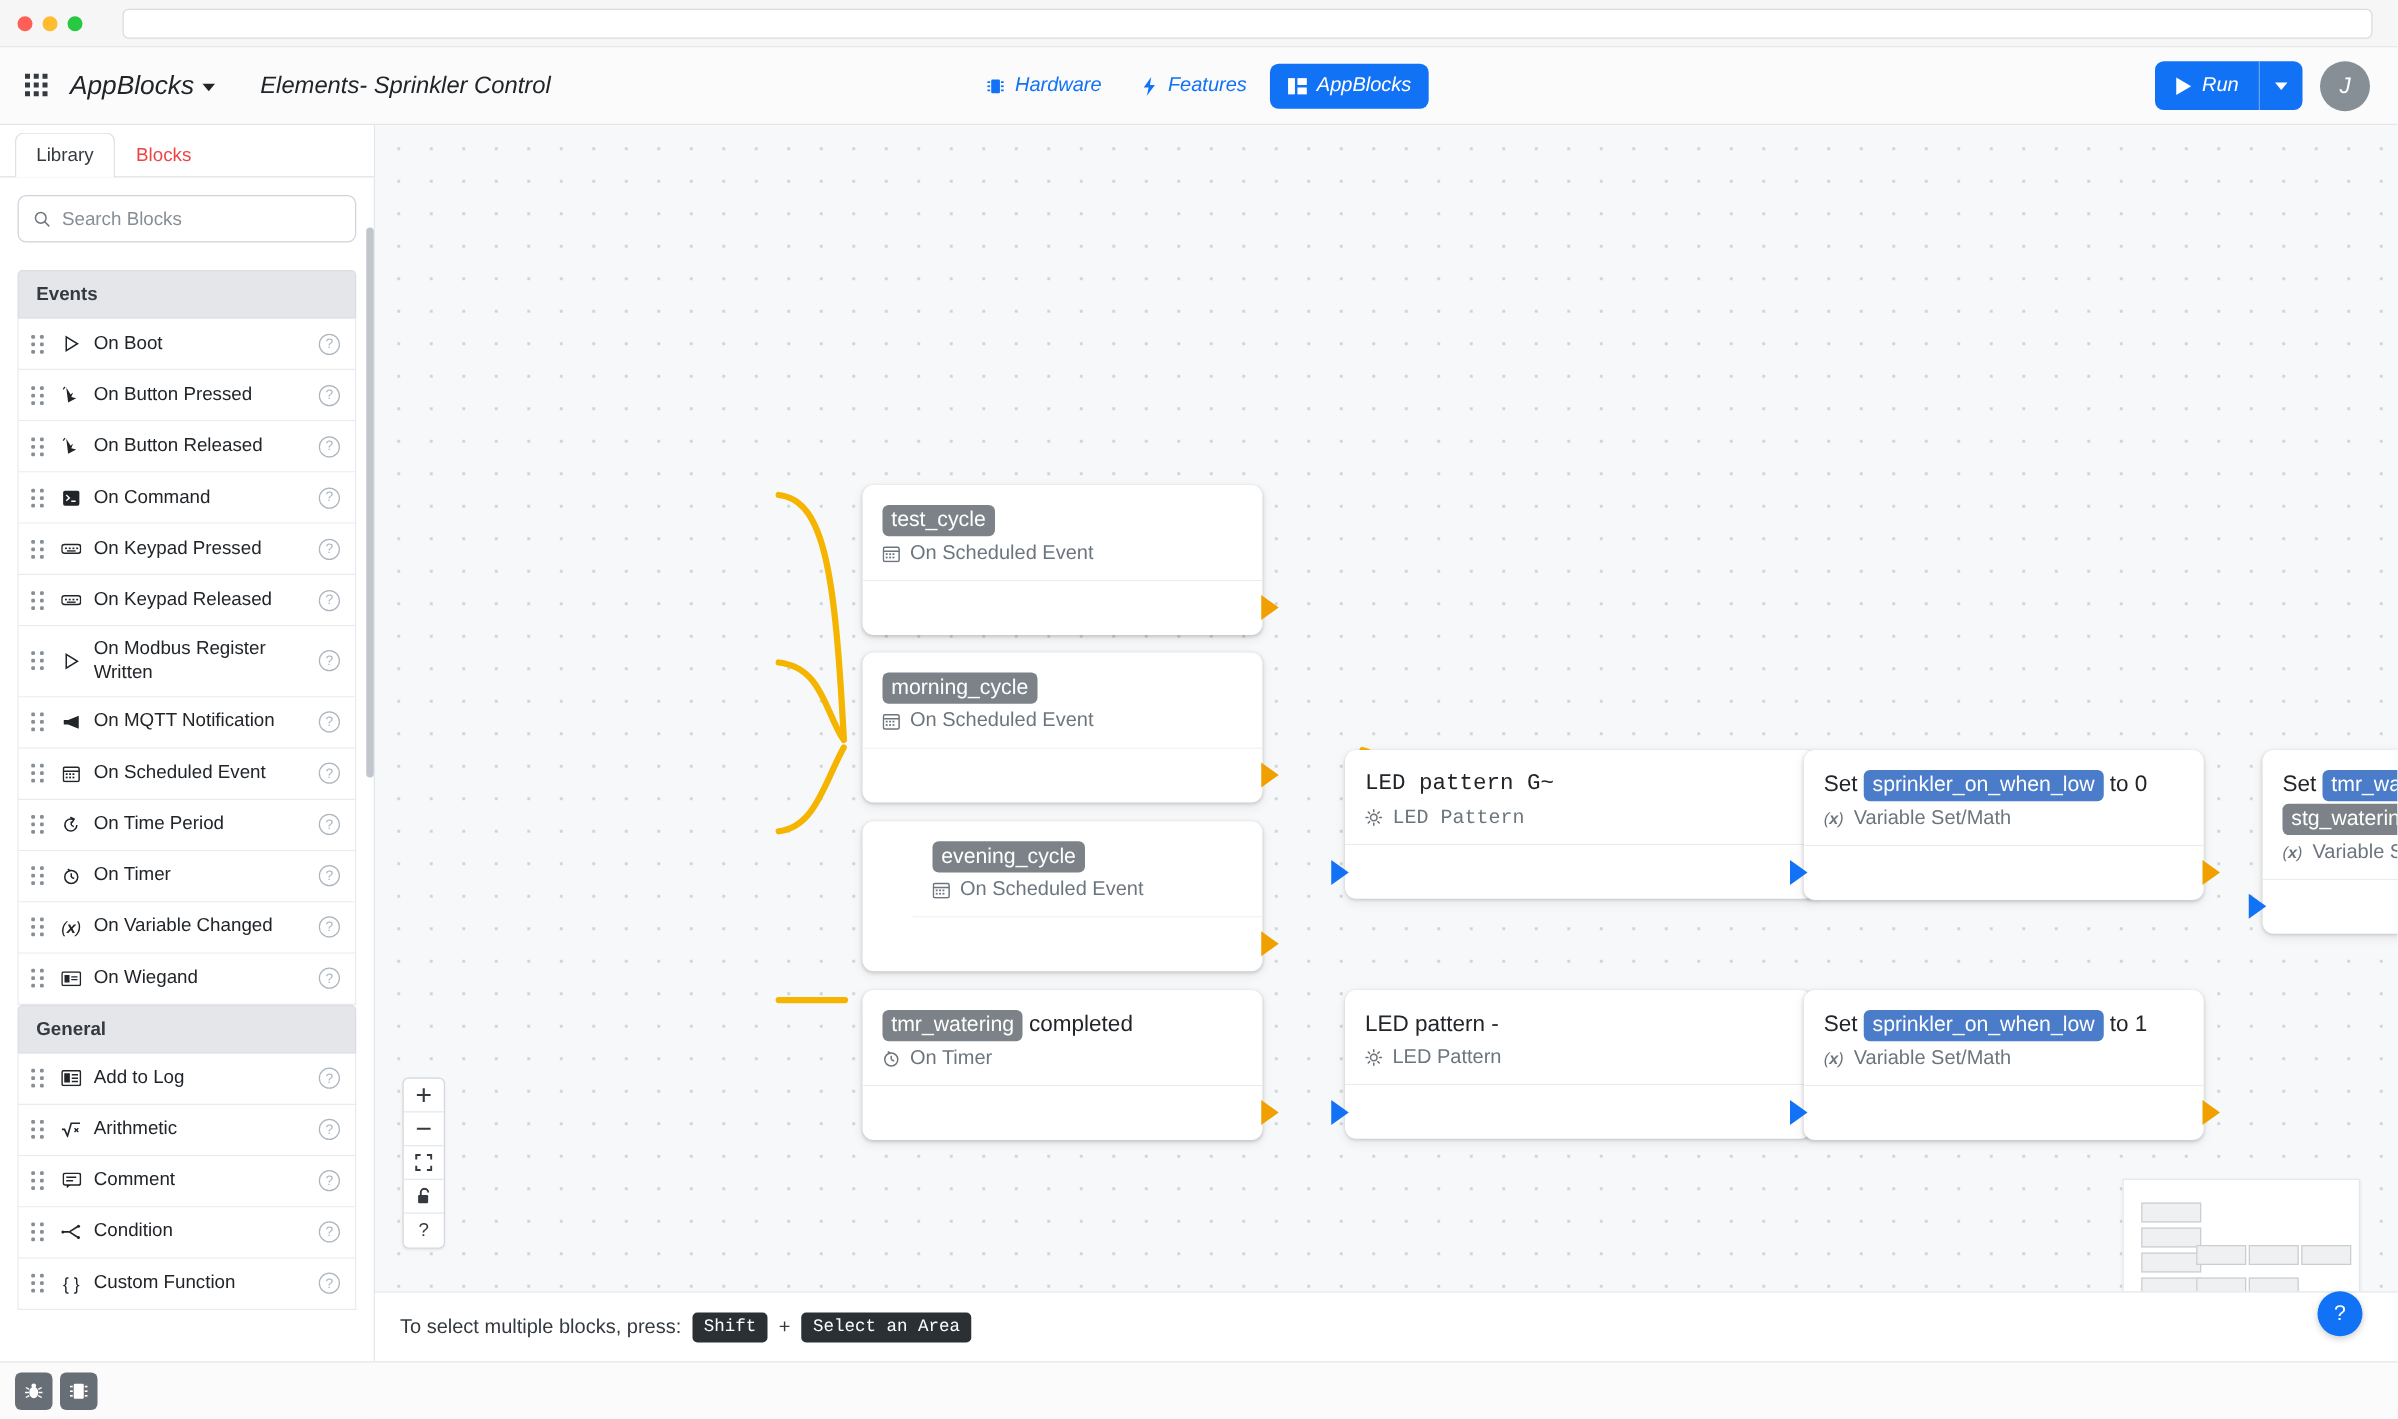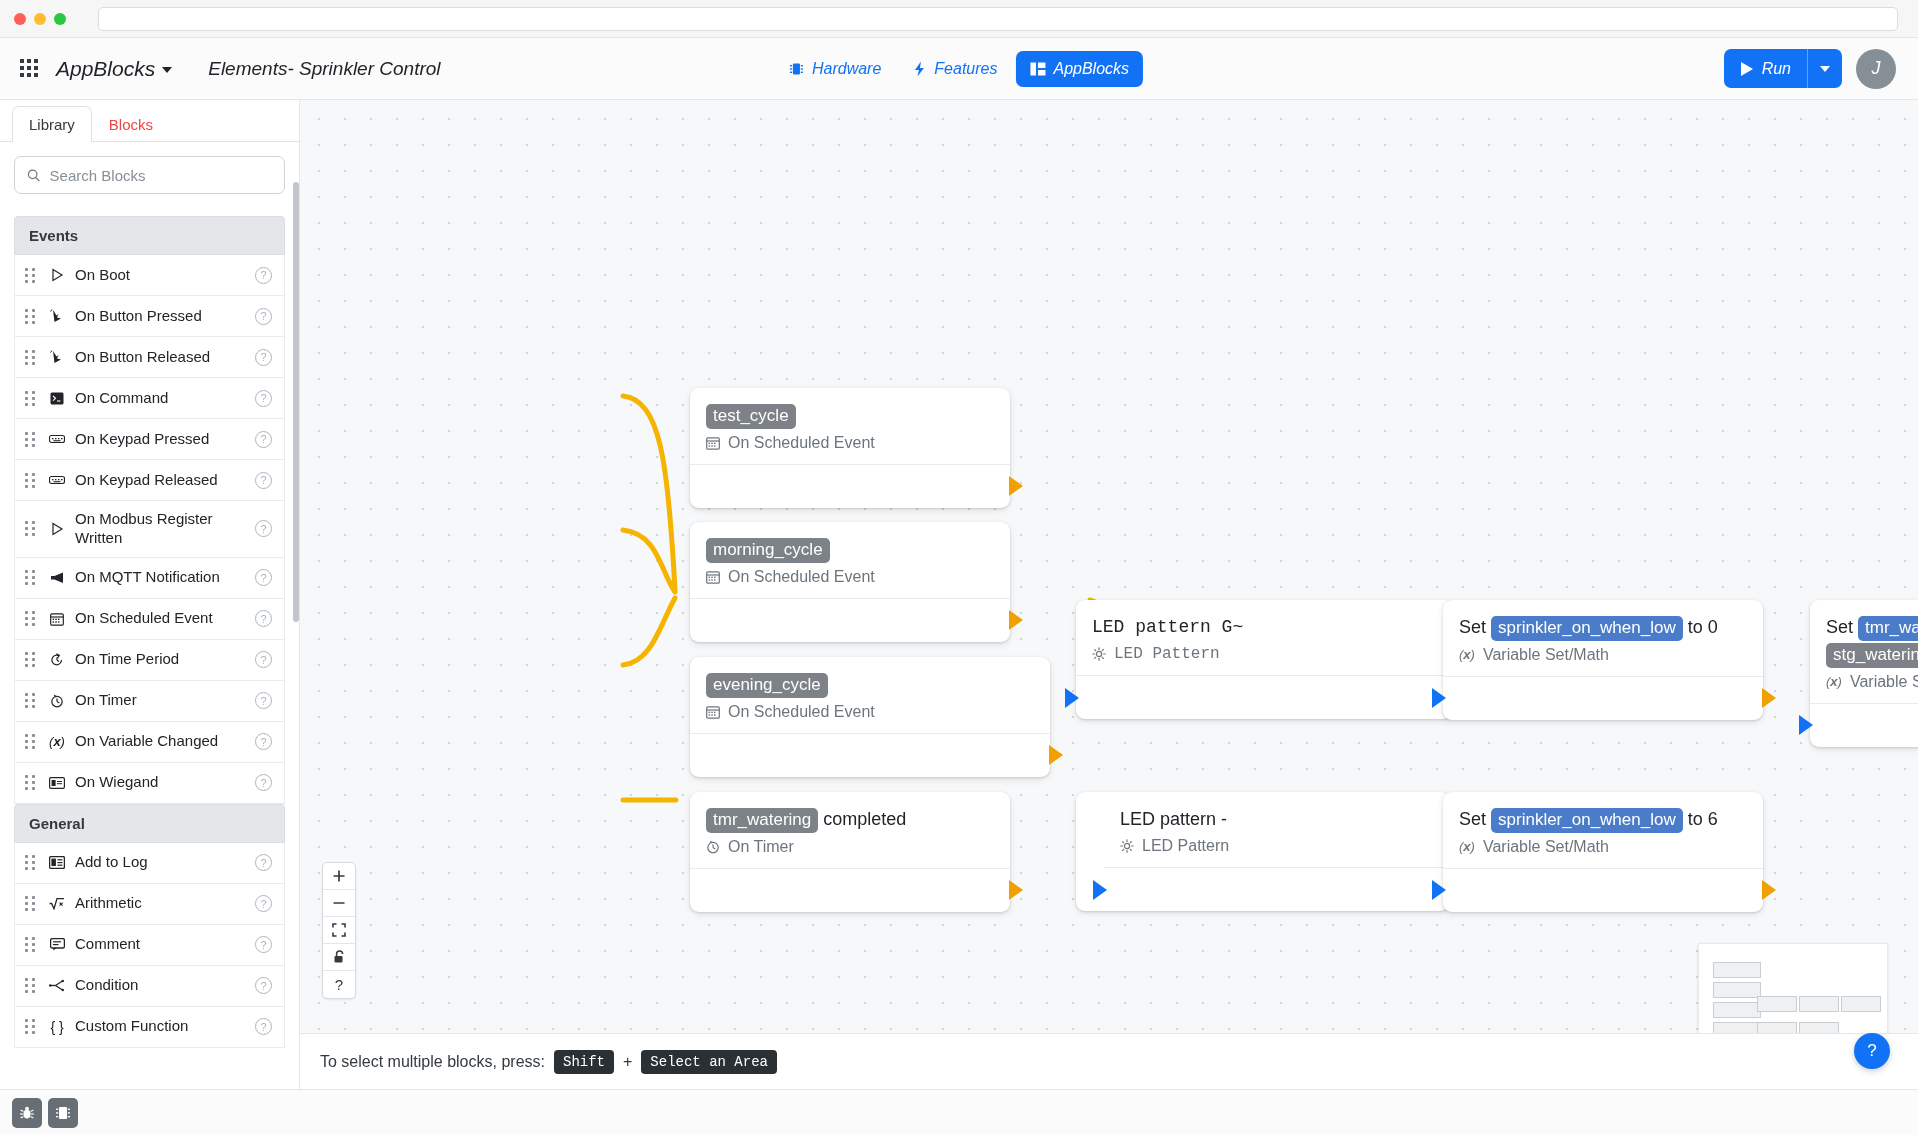--- a/index.html
+++ b/index.html
@@ -951,21 +951,21 @@
                   </g>
                 </svg>
               </span>
               <span>On Scheduled Event</span>
             </div>
           </div>
           <div class="node-foot">
             <span class="port out"></span>
           </div>
         </div>
-        <div class="node" style="left: 390px; top: 557px; width: 360px;">
+        <div class="node" style="left: 390px; top: 557px; width: 320px; padding-left: 40px;">
           <div class="node-body">
             <div class="node-title"><span class="tagchip">evening_cycle</span></div>
             <div class="node-sub">
               <span style="display: flex;">
                 <svg width="14" height="14" viewBox="0 0 14 14">
                   <rect x="0.7" y="1.8" width="12.6" height="11.4" rx="1.3" fill="none" stroke="#6c757d" stroke-width="1.2"></rect>
                   <line x1="0.7" y1="5" x2="13.3" y2="5" stroke="#6c757d" stroke-width="1.2"></line>
                   <g fill="#6c757d">
                     <rect x="2.6" y="6.6" width="1.5" height="1.4"></rect>
                     <rect x="5.3" y="6.6" width="1.5" height="1.4"></rect>
@@ -1022,21 +1022,21 @@
                 </svg>
               </span>
               <span>LED Pattern</span>
             </div>
           </div>
           <div class="node-foot">
             <span class="port in"></span>
             <span class="port out"></span>
           </div>
         </div>
-        <div class="node" style="left: 776px; top: 692px; width: 373px; padding-left: 28px;">
+        <div class="node" style="left: 776px; top: 692px; width: 373px;">
           <div class="node-body">
             <div class="node-title"><span>LED pattern -</span></div>
             <div class="node-sub">
               <span style="display: flex;">
                 <svg width="14" height="14" viewBox="0 0 14 14">
                   <circle cx="7" cy="7" r="2.6" fill="none" stroke="#6c757d" stroke-width="1.2"></circle>
                   <g stroke="#6c757d" stroke-width="1.2" stroke-linecap="round">
                     <line x1="7" y1="0.8" x2="7" y2="2.4"></line>
                     <line x1="7" y1="11.6" x2="7" y2="13.2"></line>
                     <line x1="0.8" y1="7" x2="2.4" y2="7"></line>
@@ -1066,21 +1066,21 @@
               <span>Variable Set/Math</span>
             </div>
           </div>
           <div class="node-foot">
             <span class="port in"></span>
             <span class="port out"></span>
           </div>
         </div>
         <div class="node" style="left: 1143px; top: 692px; width: 320px;">
           <div class="node-body">
-            <div class="node-title"><span>Set </span><span class="tagchip blue">sprinkler_on_when_low</span><span> to 6</span></div>
+            <div class="node-title"><span>Set </span><span class="tagchip blue">sprinkler_on_when_low</span><span> to 1</span></div>
             <div class="node-sub">
               <span style="display: flex;">
                 <span style="font-size:13px;font-style:italic;">(<b style="font-style:italic">x</b>)</span>
               </span>
               <span>Variable Set/Math</span>
             </div>
           </div>
           <div class="node-foot">
             <span class="port in"></span>
             <span class="port out"></span>

